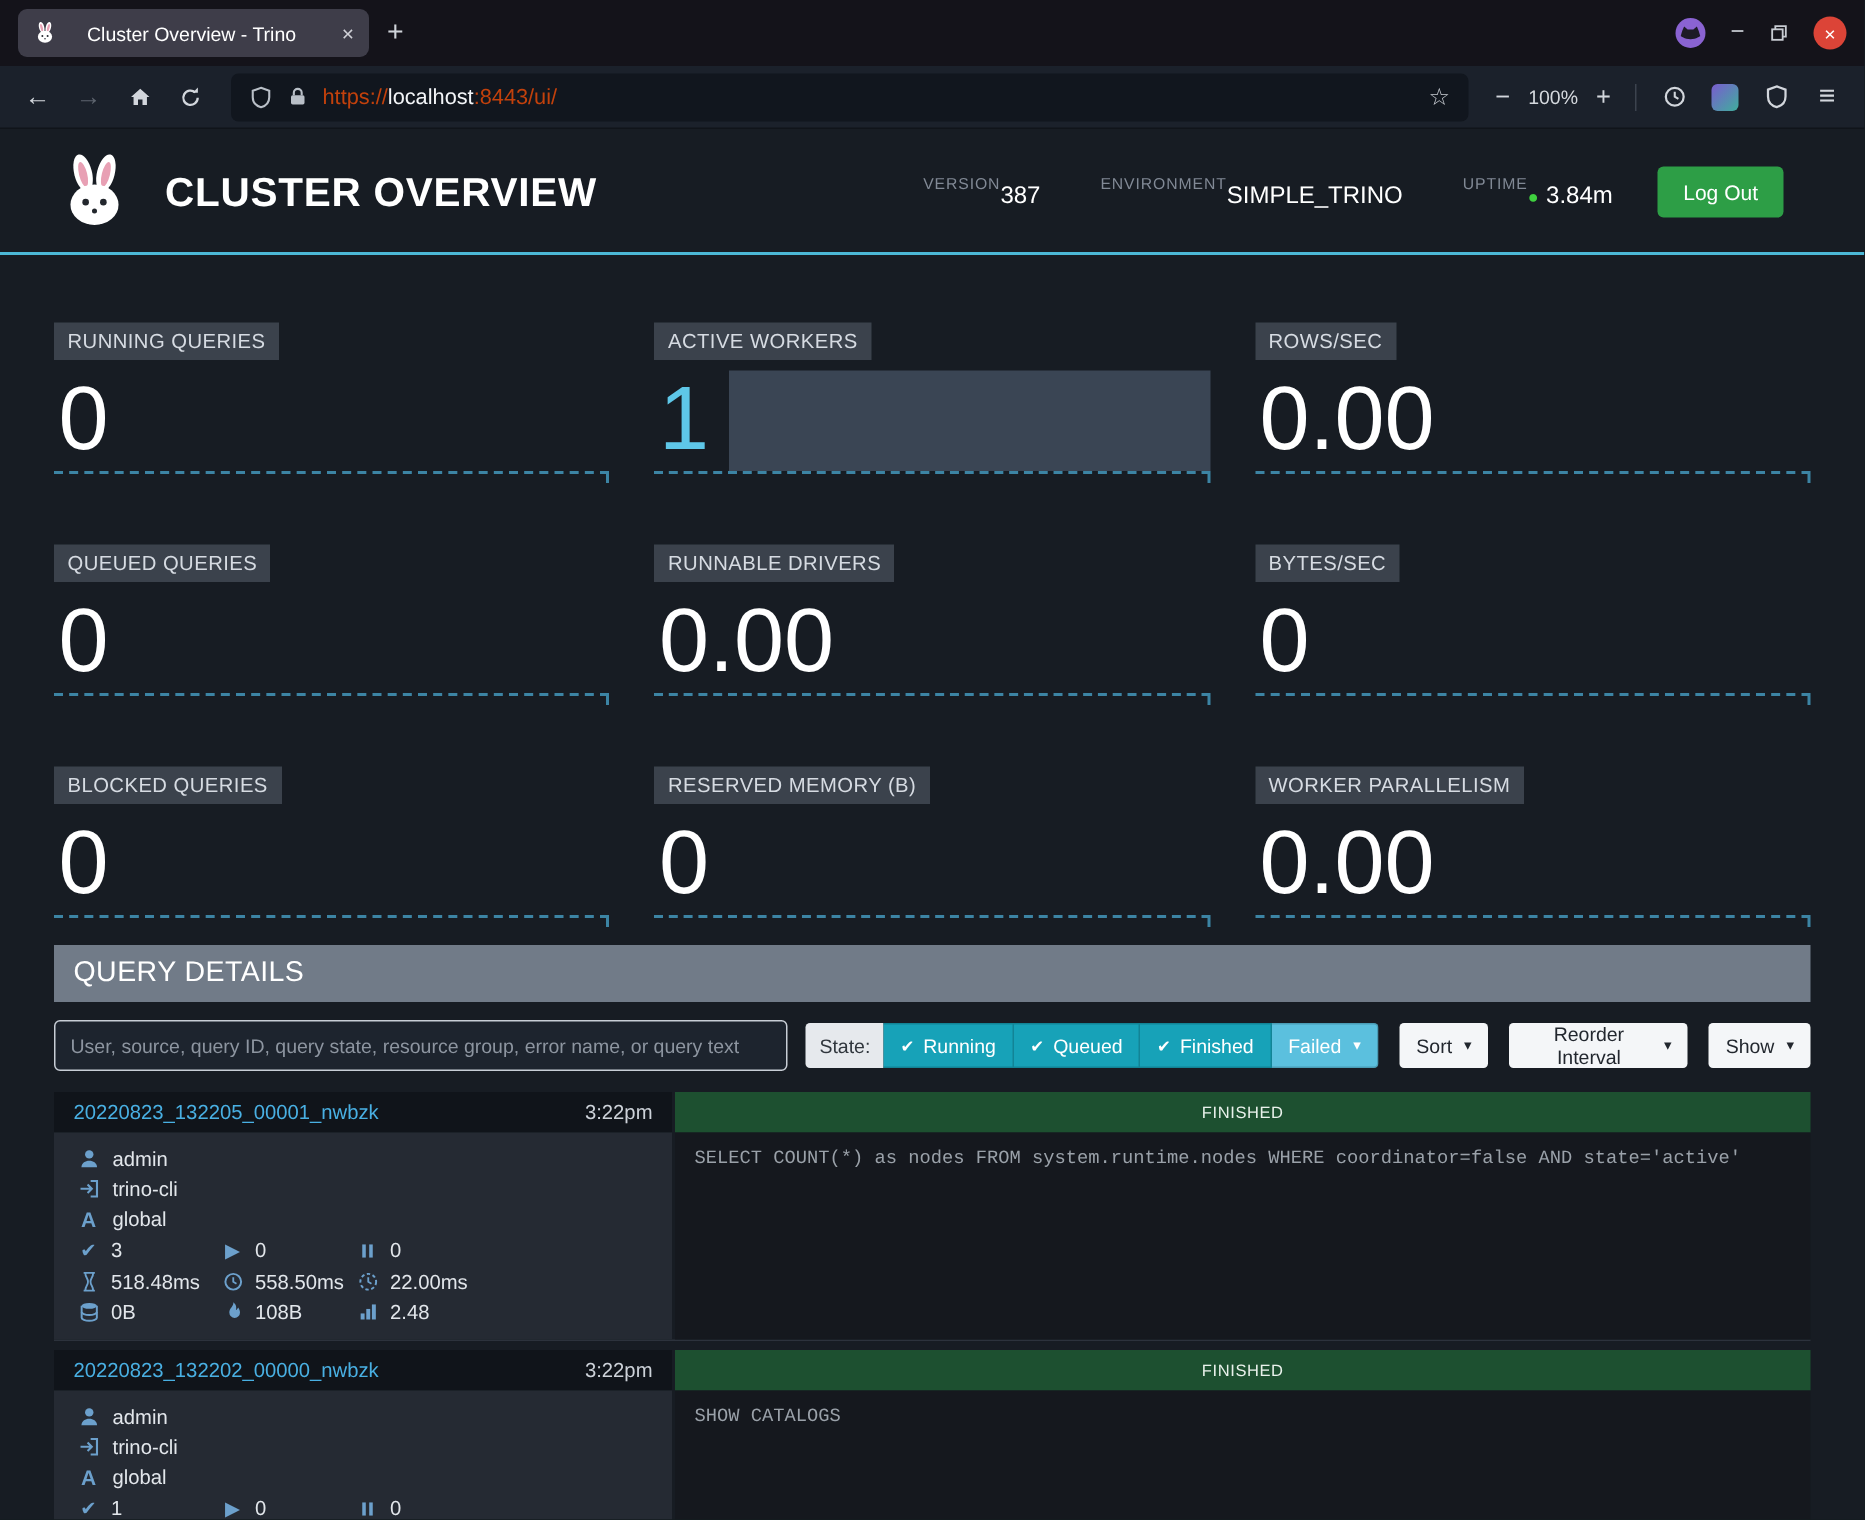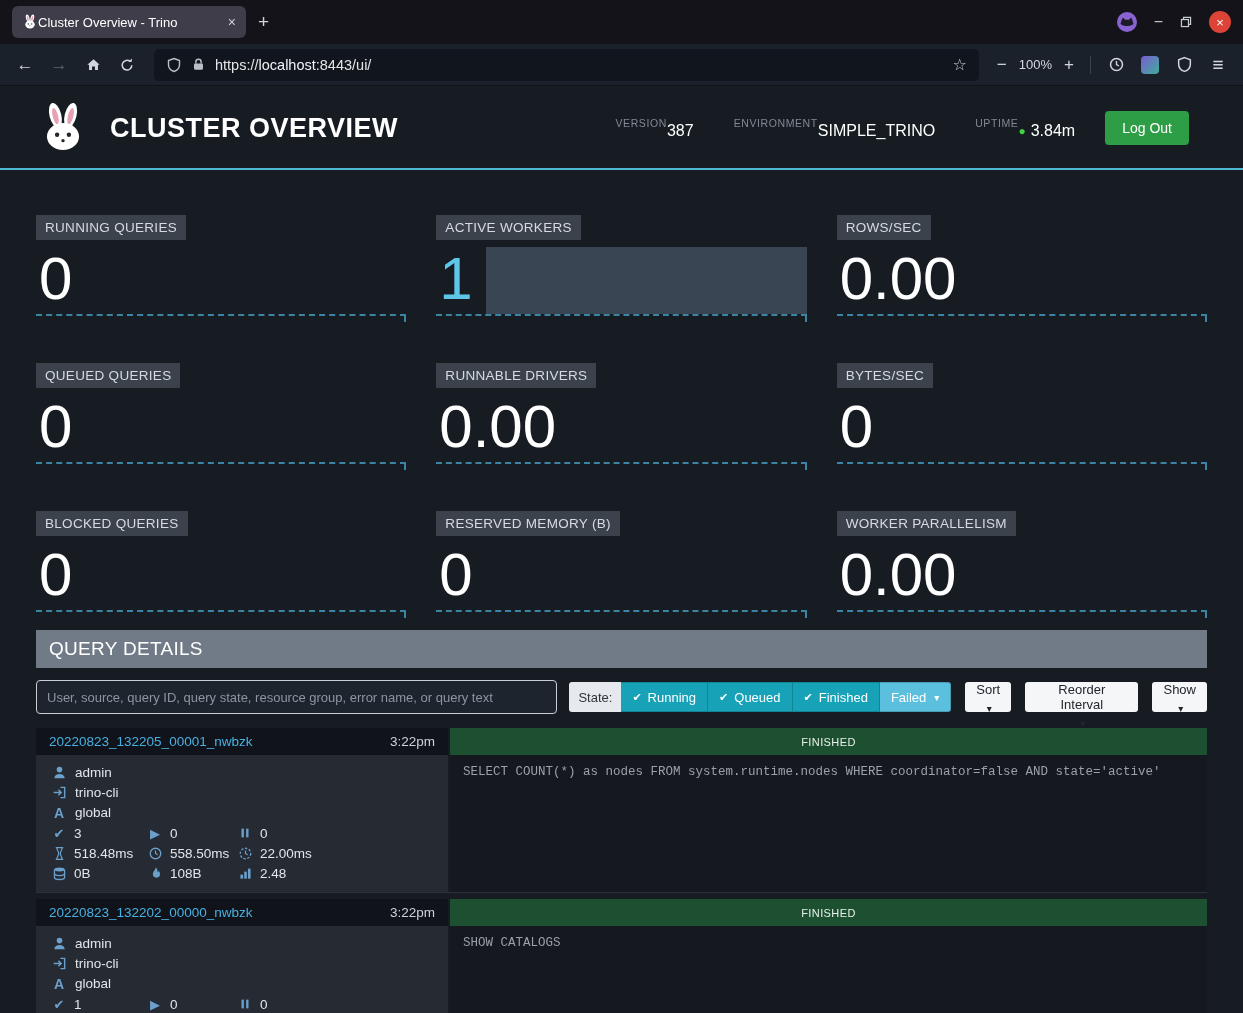--- a/index.html
+++ b/index.html
@@ -2,35 +2,35 @@
 <html><head>
 <meta charset="utf-8">
 <style>
   * { box-sizing: border-box; margin: 0; padding: 0; }
   html,body { width:1243px; height:1013px; overflow:hidden; }
   body { font-family:"Liberation Sans","DejaVu Sans",sans-serif; background:#171c23; color:#e6eaef; }
   svg.ico { display:inline-block; vertical-align:middle; }
 
   
   .tabbar { height:44px; background:#14131a; display:flex; align-items:center; padding:0 12px; }
-  .tab { width:234px; height:32px; background:#3e3d49; border-radius:6px; display:flex; align-items:center; gap:0; padding:0 10px; color:#fff; font-size:13px; }
+  .tab { width:234px; height:32px; background:#3e3d49; border-radius:6px; display:flex; align-items:center; gap:20px; padding:0 10px; color:#fff; font-size:13px; }
   .tab-title { flex:1; white-space:nowrap; overflow:hidden; text-overflow:ellipsis; }
   .tab-close { color:#cfd0d6; font-size:14px; cursor:default; }
   .newtab { margin-left:12px; color:#cfd3d9; font-size:19px; background:none; border:none; }
   .win-controls { margin-left:auto; display:flex; align-items:center; gap:16px; }
   .min-btn { color:#c7cbd2; font-size:16px; }
   .restore-btn { display:flex; }
   .close-circle { width:22px; height:22px; border-radius:50%; background:#dc4437; color:#fff; font-size:13px; display:flex; align-items:center; justify-content:center; }
 
   .navbar { height:42px; background:#1b212b; display:flex; align-items:center; padding:0 10px; gap:4px; border-bottom:1px solid #10141a; }
   .nav-btn { width:30px; height:30px; display:flex; align-items:center; justify-content:center; color:#d2d6dc; font-size:17px; border-radius:4px; background:none; border:none; }
   .nav-btn.disabled { color:#5d646e; }
   .urlbar { flex:1; height:32px; background:#11161e; border-radius:5px; display:flex; align-items:center; padding:0 12px; gap:9px; margin:0 8px; }
   .url-text { font-size:14.5px; }
-  .url-dim { color:#e5e5e5; } .url-host { color:#f2f4f7; }
+  .url-dim { color:#c2410c; } .url-host { color:#f2f4f7; }
   .star { margin-left:auto; color:#c9cdd3; font-size:16px; }
   .zoom-level { font-size:13px; color:#d5d9de; margin:0 2px; }
   .vdiv { width:1px; height:18px; background:#3c434e; margin:0 6px; }
   .ext-grad { width:18px; height:18px; border-radius:4px; background:linear-gradient(135deg,#7a5cd0,#3fae9c); }
 
   
   .page { height:927px; background:#171c23; overflow:hidden; }
   .trino-header { display:flex; align-items:center; padding:15px 54px 13px 36px; }
   .app-title { margin-left:20px; font-size:27px; color:#fff; letter-spacing:.5px; }
   .header-meta { margin-left:auto; display:flex; gap:40px; align-items:flex-start; }
@@ -55,21 +55,21 @@
   .qd-title { margin:12px 36px 0 36px; background:#717b88; color:#fff; font-size:19px; padding:8px 13px; letter-spacing:.3px; }
   .qd-toolbar { margin:12px 36px; display:flex; align-items:center; }
   .search { width:532px; height:30px; background:#1d242e; border:1px solid #c8ced6; border-radius:4px; color:#dfe3e8; padding:16px 10px; font-size:13px; }
   .search::placeholder { color:#8d95a0; }
   .state-group { display:flex; margin-left:12px; }
   .addon { background:#e6e9ed; color:#30363d; font-size:13px; padding:3px 9px; display:flex; align-items:center; border-radius:3px 0 0 3px; height:30px; }
   .btn-state { height:30px; background:#17a2b8; color:#fff; font-size:13px; border:1px solid rgba(0,0,0,.18); border-left:none; display:flex; align-items:center; gap:6px; padding:0 11px; }
   .btn-state.lighter { background:#5bc0de; border-radius:0 3px 3px 0; }
   .chk { font-size:11px; }
   .caret { font-size:10px; margin-left:2px; }
-  .btn-white { height:30px; background:#f4f6f8; color:#22272e; font-size:13px; border:none; border-radius:3px; display:flex; align-items:center; gap:6px; padding:0 11px; margin-left:14px;flex-direction:column; }
+  .btn-white { height:30px; background:#f4f6f8; color:#22272e; font-size:13px; border:none; border-radius:3px; display:flex; align-items:center; gap:6px; padding:0 11px; margin-left:14px; }
 
   
   .query { margin:0 36px; }
   .query.first { margin-top:14px; }
   .query + .query { margin-top:6px; }
   .q-head { display:flex; height:27px; }
   .q-head-left { width:412px; background:#10141a; display:flex; align-items:center; padding:0 13px; }
   .q-id { color:#49b0e3; font-size:13.5px; text-decoration:none; }
   .q-time { margin-left:auto; color:#cdd2d9; font-size:13.5px; }
   .q-status { flex:1; margin-left:2px; background:#1d5030; display:flex; align-items:center; justify-content:center; color:#e9f1eb; font-size:11px; letter-spacing:.4px; }

